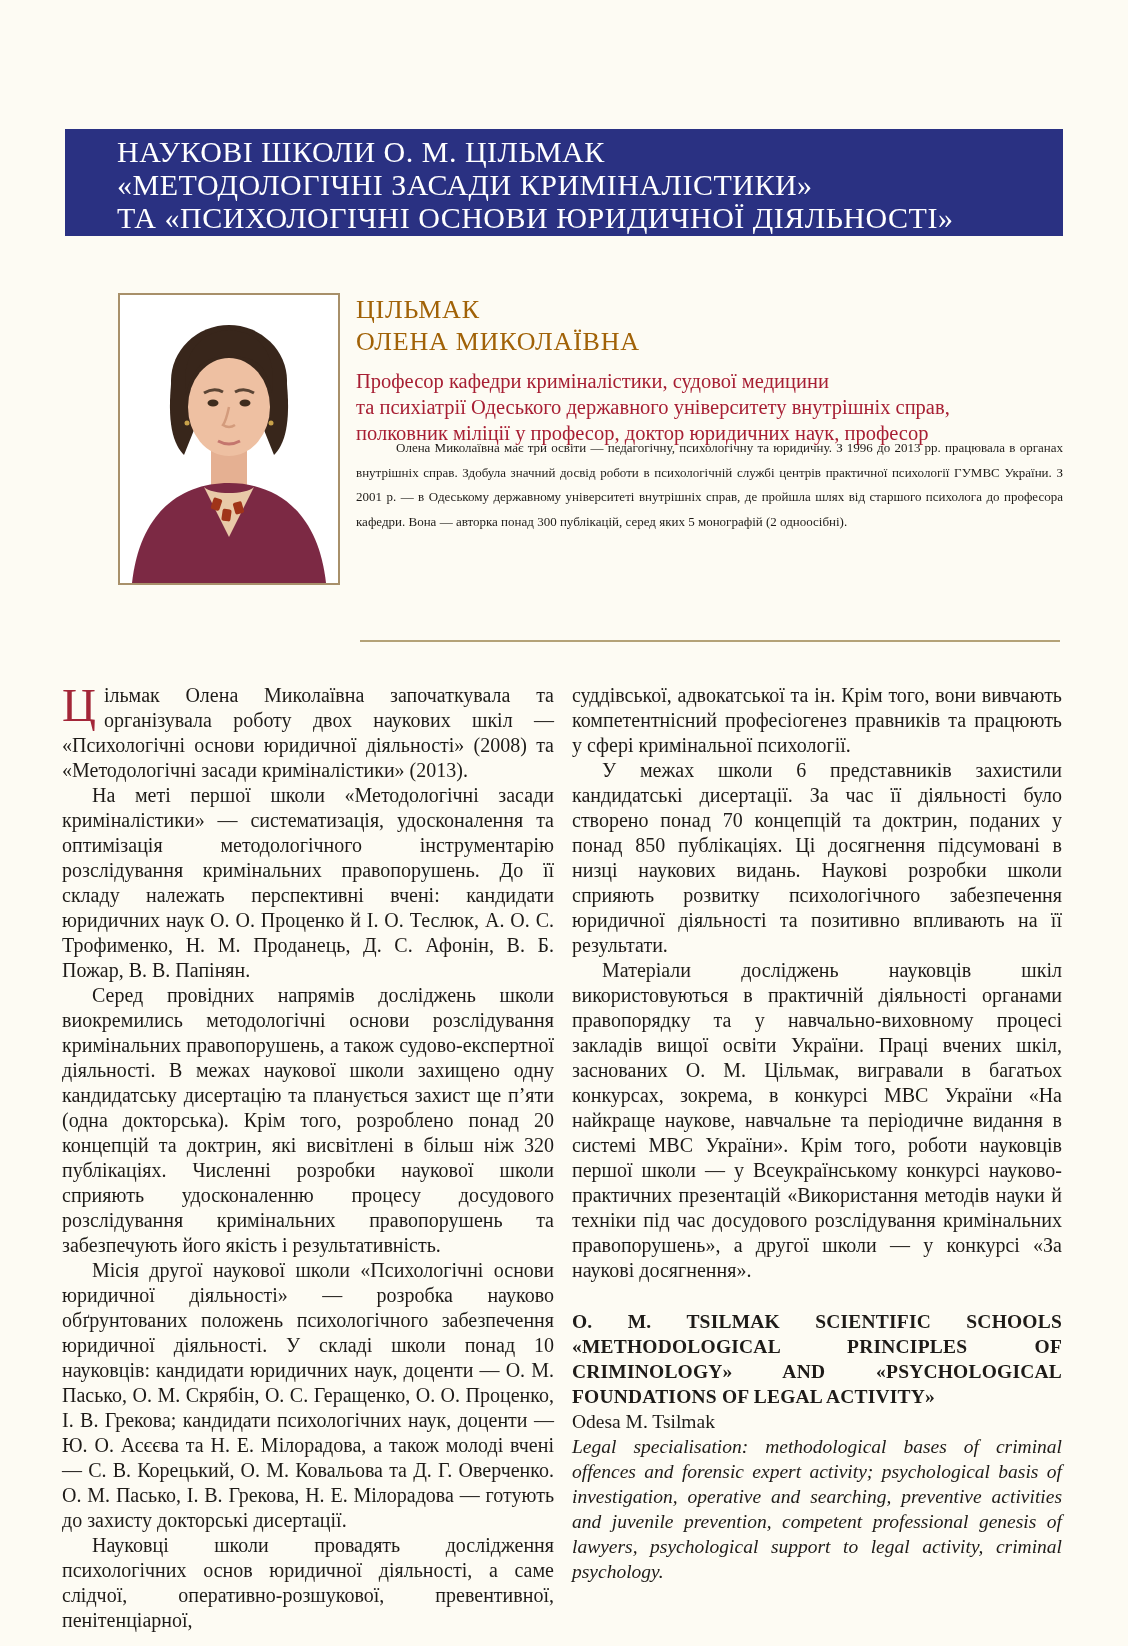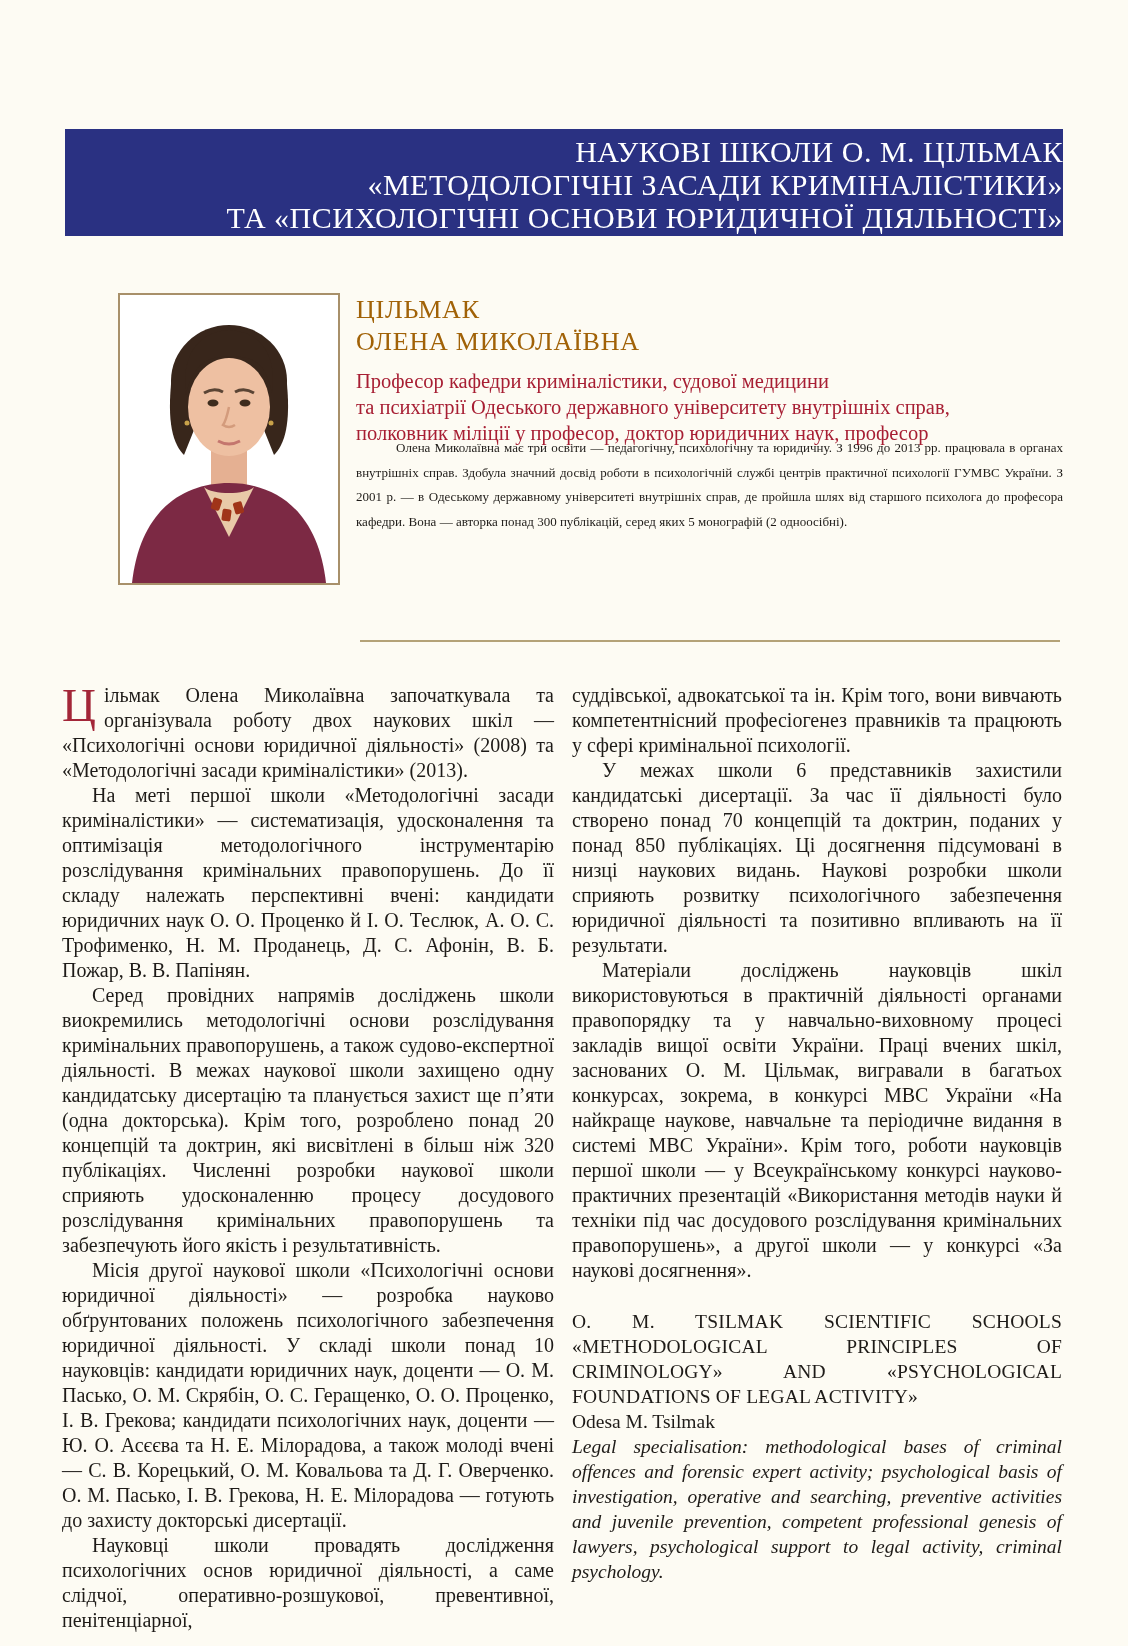--- a/index.html
+++ b/index.html
@@ -11,21 +11,20 @@
   .page{
     position:relative; width:1128px; height:1646px; margin:0 auto;
     background:var(--page_bg); color:var(--text);
     font-family:"Liberation Serif", serif; overflow:hidden;
   }
   
   .banner{
     position:absolute; left:65px; top:129px; width:998px; height:107px;
     background:var(--banner_bg); color:#ffffff; box-sizing:border-box;
     padding:6px 0 0 52px;
-    text-align:right;
   }
   .banner .bline{font-size:30px; line-height:33px; letter-spacing:0.5px; white-space:nowrap;}
   
   .photo-frame{
     position:absolute; left:118px; top:293px; width:222px; height:292px;
     border:2px solid var(--photo_border); background:#ffffff; box-sizing:border-box;
   }
   .photo-frame svg{display:block; width:100%; height:100%;}
   .person-name{
     position:absolute; left:356px; top:294px;
@@ -50,21 +49,21 @@
   .col-right{left:572px; width:490px;}
   .col p{margin:0; font-size:20px; line-height:25px; text-align:justify;}
   .col p.indent{text-indent:30px;}
   .dropcap{
     float:left; color:var(--dropcap_red);
     font-size:47px; line-height:38px; padding:3px 8px 0 0;
   }
   
   .english{margin-top:26px;}
   .english p{font-size:19.5px; line-height:25px;}
-  .eng-heading{text-align:justify; letter-spacing:0.2px;}
+  .eng-heading{text-align:justify; letter-spacing:0.2px;font-weight:bold;}
   .eng-author{text-align:left;}
   .eng-affiliation{text-align:justify;}
   .eng-spec{font-style:italic; text-align:justify;}
 </style>
 </head>
 <body>
 
 <div class="page">
 
   <div class="banner">

